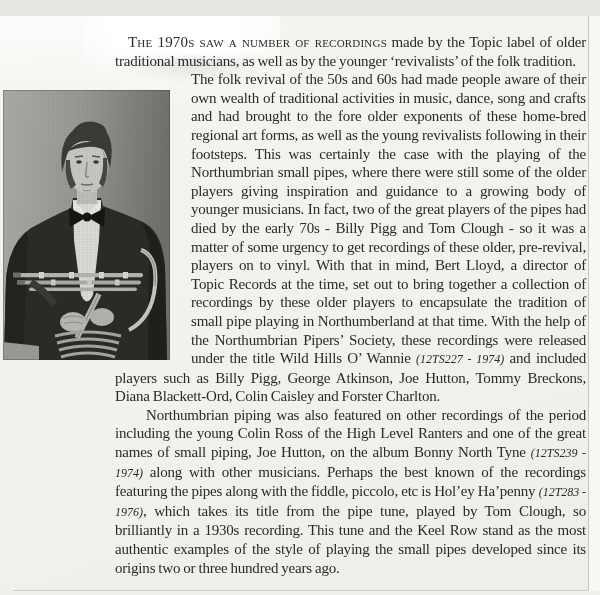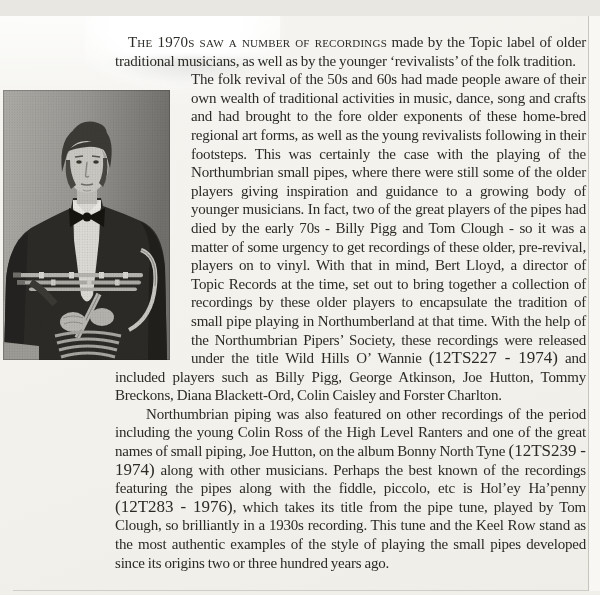--- a/index.html
+++ b/index.html
@@ -57,21 +57,21 @@
     font-size: 15px; line-height: 18.6px;
     letter-spacing: -0.2px; word-spacing: -0.5px;
     text-align: justify;
   }
   .text-block p { margin: 0; padding: 0; }
   .p1 { text-indent: 13px; }
   .p3 { text-indent: 31px; }
   .float-spacer { float: left; width: 76px; height: 297px; }
   .run.smallcaps { font-variant: small-caps; letter-spacing: 0.2px; }
   .run.italic { }
-  .run.catalog { font-size: 17px; letter-spacing: 0; }
+  .run.catalog { font-size: 12px; letter-spacing: 0; font-style: italic; }
 </style>
 </head>
 <body>
 
 <div class="page">
 
   <div class="corner-light"></div>
   <div class="crease-highlight"></div>
   <div class="crease-shadow"></div>
 

